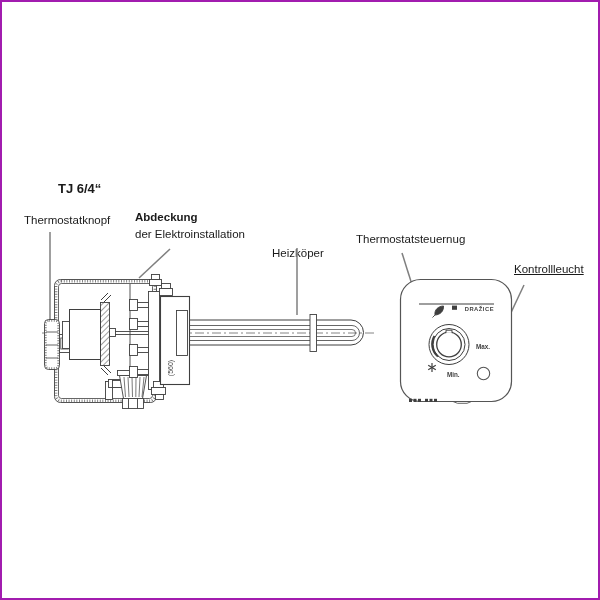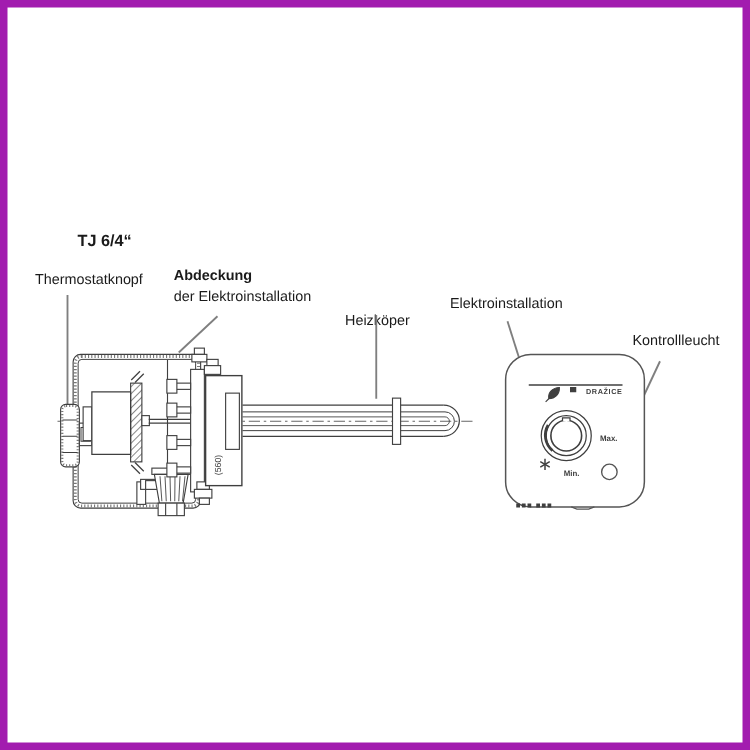--- a/index.html
+++ b/index.html
@@ -1,37 +1,37 @@
 <!DOCTYPE html>
 <html><head>
 <meta charset="utf-8">
 <style>
   html,body{margin:0;padding:0;background:#fff;}
   .frame{
     position:relative;width:600px;height:600px;background:#ffffff;
-    border:6px solid #a21caf;box-sizing:border-box;overflow:hidden;
+    border:2px solid #a21caf;box-sizing:border-box;overflow:hidden;
     font-family:"Liberation Sans","DejaVu Sans",sans-serif;color:#1a1a1a;
   }
   .lbl{position:absolute;font-size:11.5px;line-height:14px;white-space:nowrap;color:#1a1a1a;}
   .lbl.title{font-weight:bold;font-size:13px;}
   svg{position:absolute;left:0;top:0;}
   svg text{font-family:"Liberation Sans","DejaVu Sans",sans-serif;}
 </style>
 </head>
 <body>
 
 <div class="frame">
 
   <div class="lbl title" style="left:56px;top:180px;">TJ 6/4“</div>
   <div class="lbl" style="left:22px;top:211px;">Thermostatknopf</div>
   <div class="lbl" style="left:133px;top:208px;font-weight:bold;">Abdeckung</div>
   <div class="lbl" style="left:133px;top:225px;">der Elektroinstallation</div>
   <div class="lbl" style="left:270px;top:244px;">Heizköper</div>
-  <div class="lbl" style="left:354px;top:230px;">Elektroinstallation</div>
-  <div class="lbl" style="left:500px;top:260px;">Kontrollleucht</div>
+  <div class="lbl" style="left:354px;top:230px;">Thermostatsteuernug</div>
+  <div class="lbl" style="left:512px;top:260px;text-decoration:underline;">Kontrollleucht</div>
 
   <svg width="600" height="600" viewBox="0 0 600 600">
     <defs>
       <pattern id="hatch" patternUnits="userSpaceOnUse" width="4" height="4" patternTransform="rotate(45)">
         <line x1="0" y1="0" x2="0" y2="4" stroke="#3f3f3f" stroke-width="1"></line>
       </pattern>
     </defs>
 
     <g stroke="#7f7f7f" stroke-width="1.5">
       <line x1="48" y1="230" x2="48" y2="318"></line>

